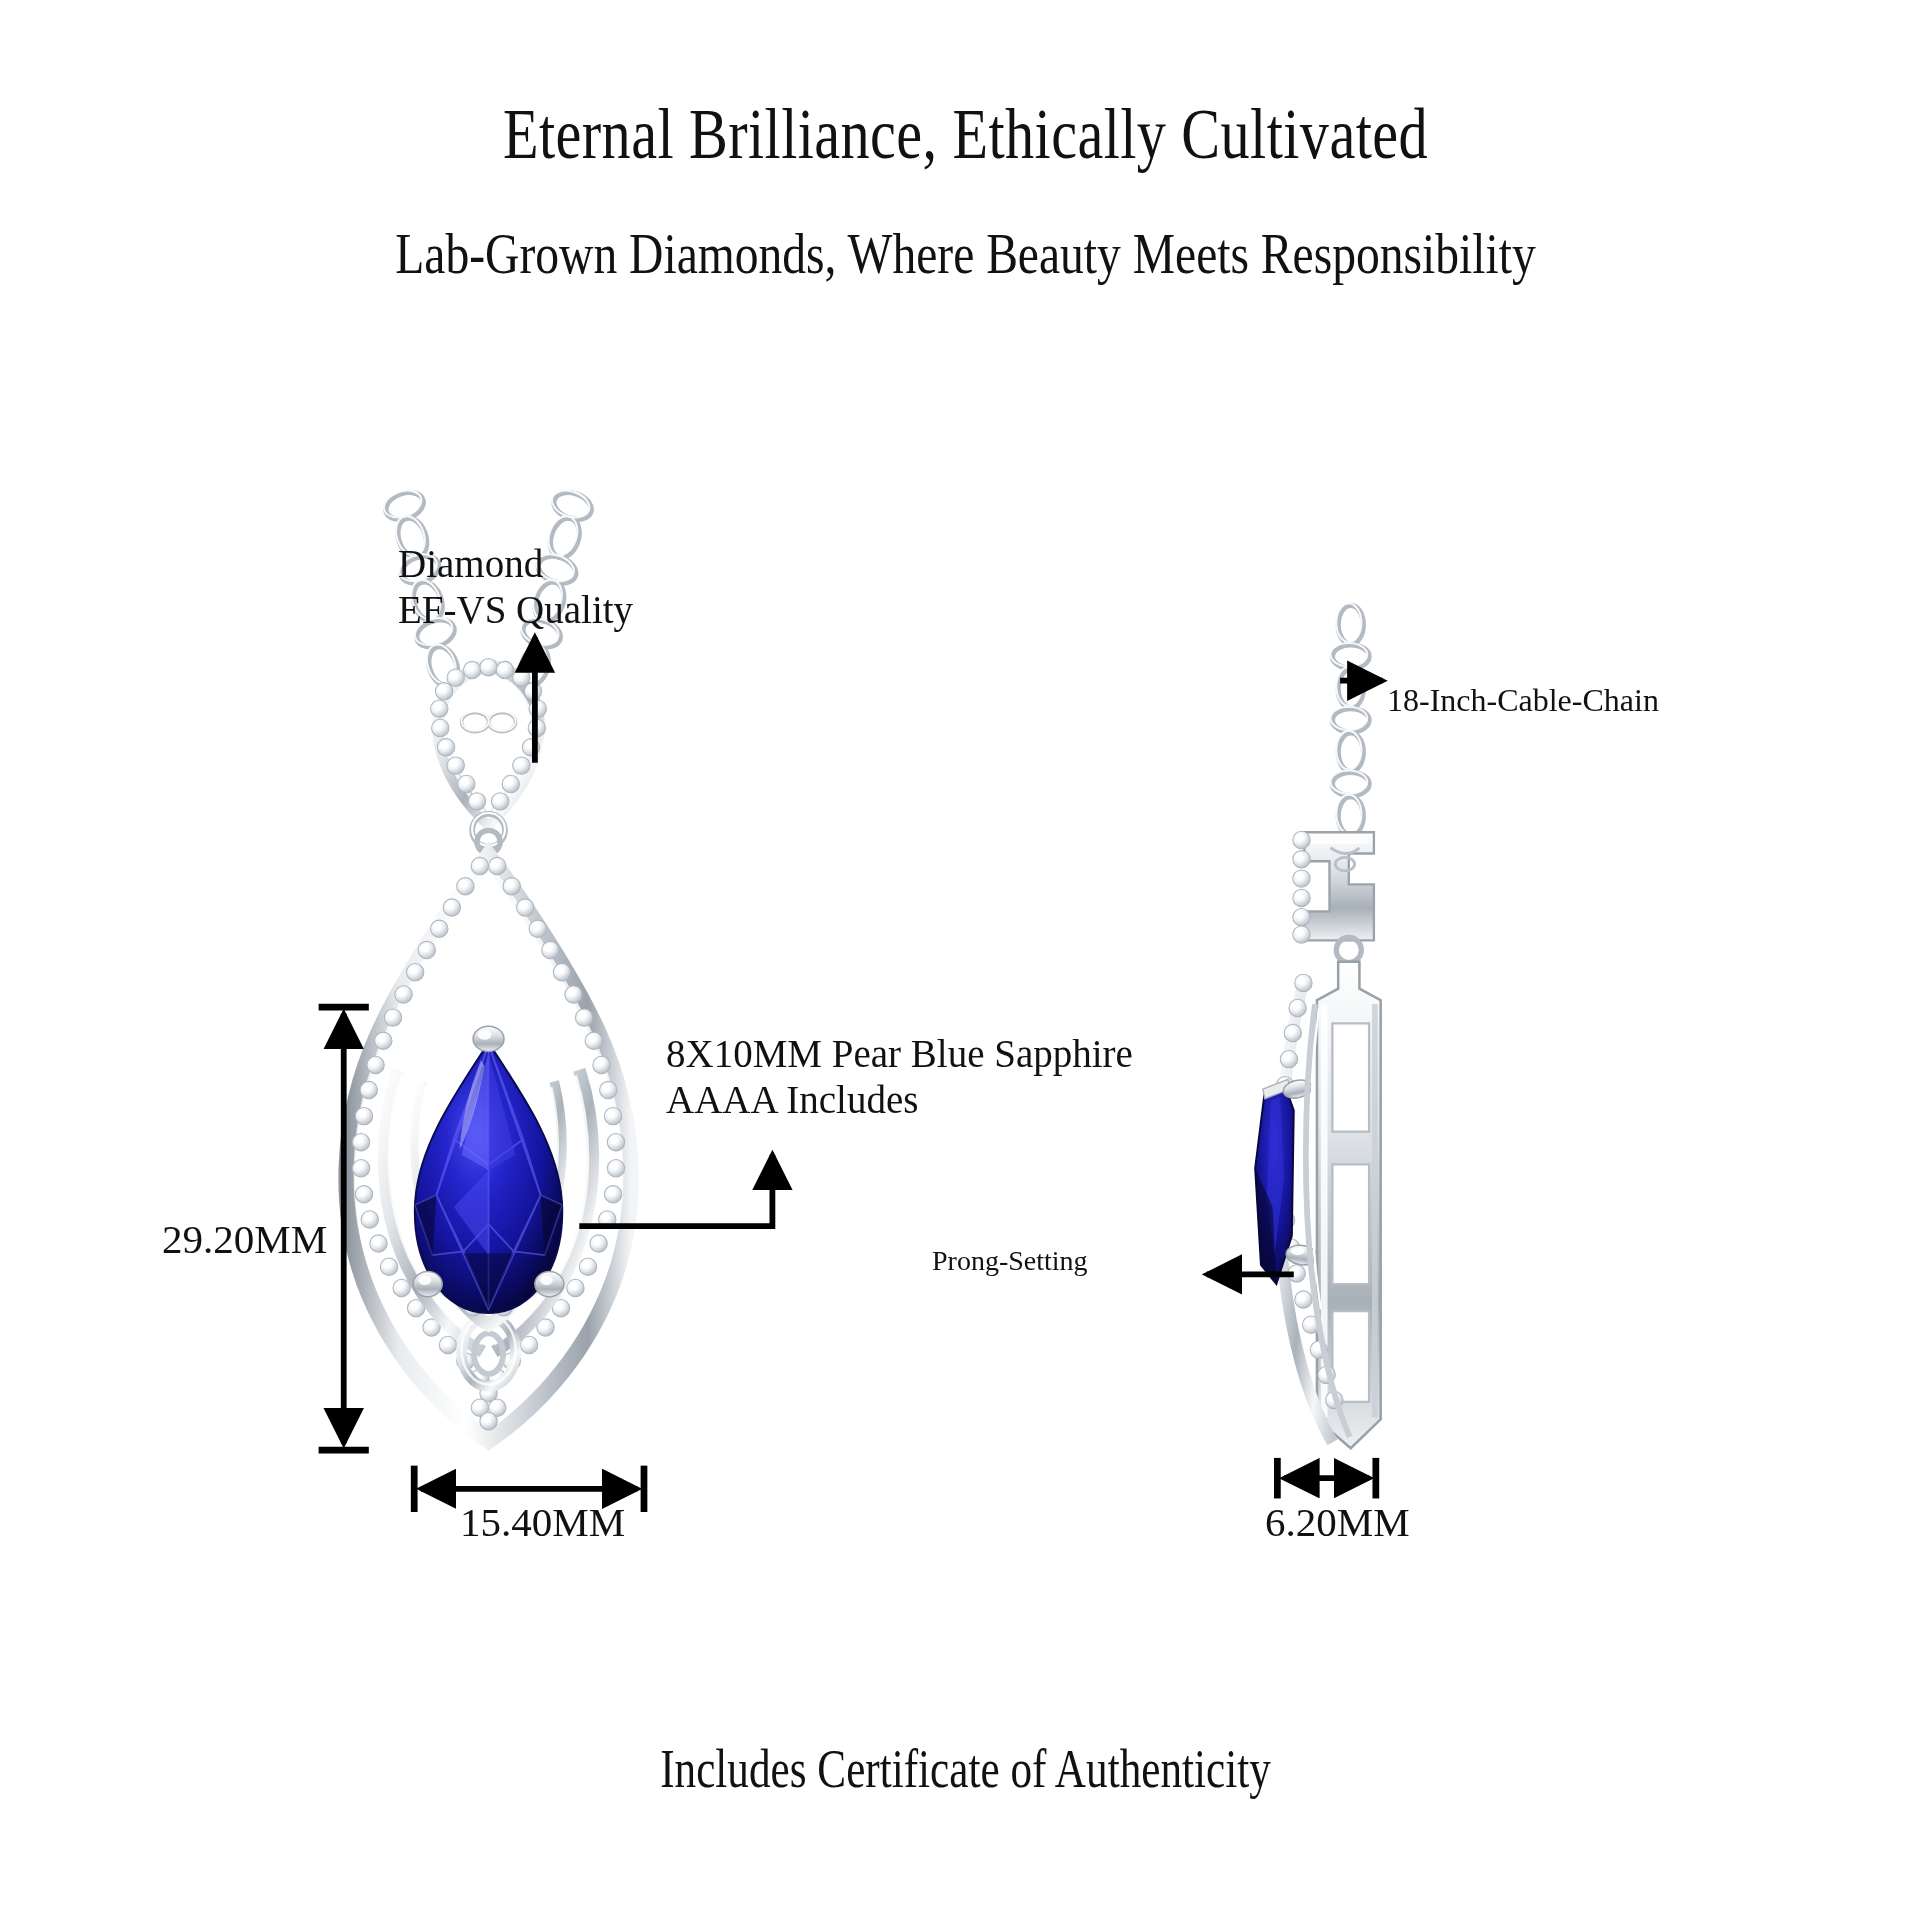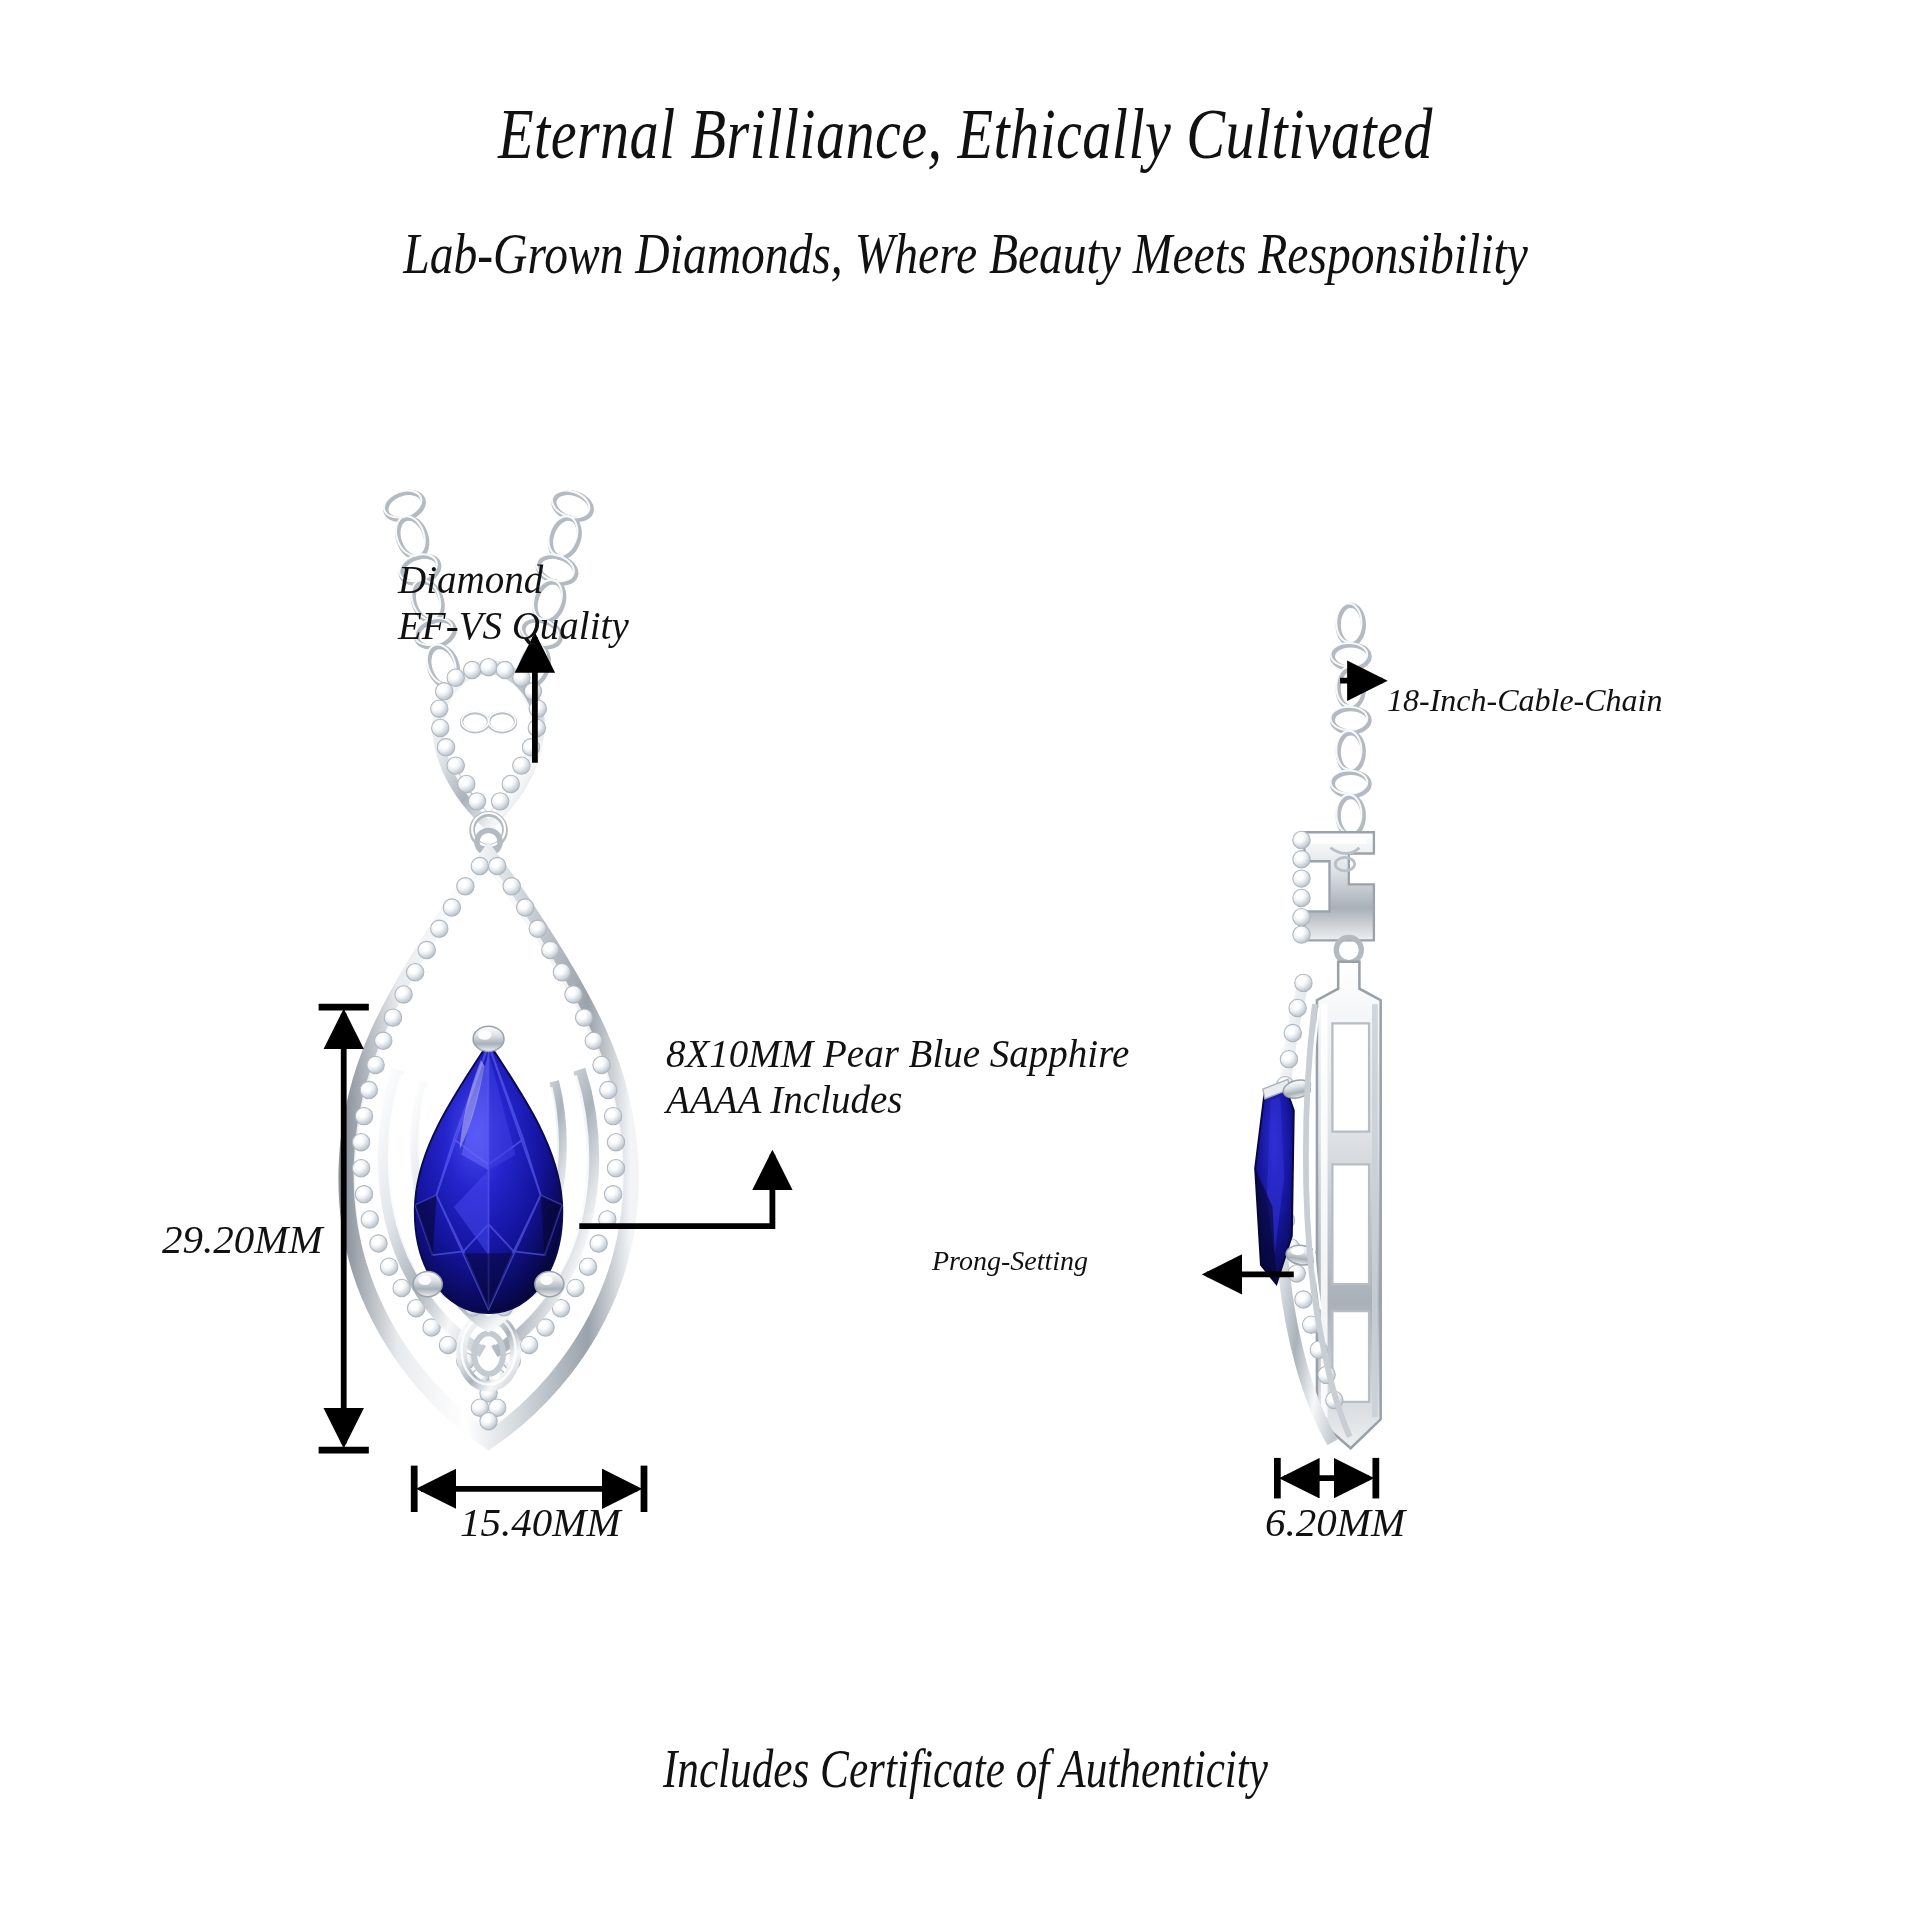--- a/index.html
+++ b/index.html
@@ -3,21 +3,21 @@
 <meta charset="utf-8">
 <style>
   html,body{margin:0;padding:0;}
   body{
     width:1931px;height:1931px;
     background:#ffffff;
     font-family:"Liberation Serif",serif;
     overflow:hidden;
     position:relative;
   }
-  .stage{position:absolute;inset:0;font-style:italic;}
+  .stage{position:absolute;inset:0;}
 
   
   .title{
     position:absolute;top:97px;left:0;width:1931px;
     text-align:center;
     font-family:"Liberation Serif",serif;
     font-size:71px;line-height:1.05;
     color:#111111;
     letter-spacing:0.5px;
     transform:scaleX(0.82);
@@ -47,21 +47,21 @@
 
   
   .ann{
     position:absolute;
     font-family:"Liberation Serif",serif;
     color:#111111;
     font-size:39px;
     line-height:1.18;
     white-space:nowrap;
   }
-  .ann-diamond{left:398px;top:557px;}
+  .ann-diamond{left:398px;top:541px;}
   .ann-sapphire{left:666px;top:1031px;}
   .ann-chain{left:1387px;top:682px;font-size:32px;}
   .ann-prong{left:932px;top:1244px;font-size:28px;}
 
   .dim-label{
     position:absolute;
     font-family:"Liberation Serif",serif;
     color:#111111;
     font-size:41px;
     white-space:nowrap;

